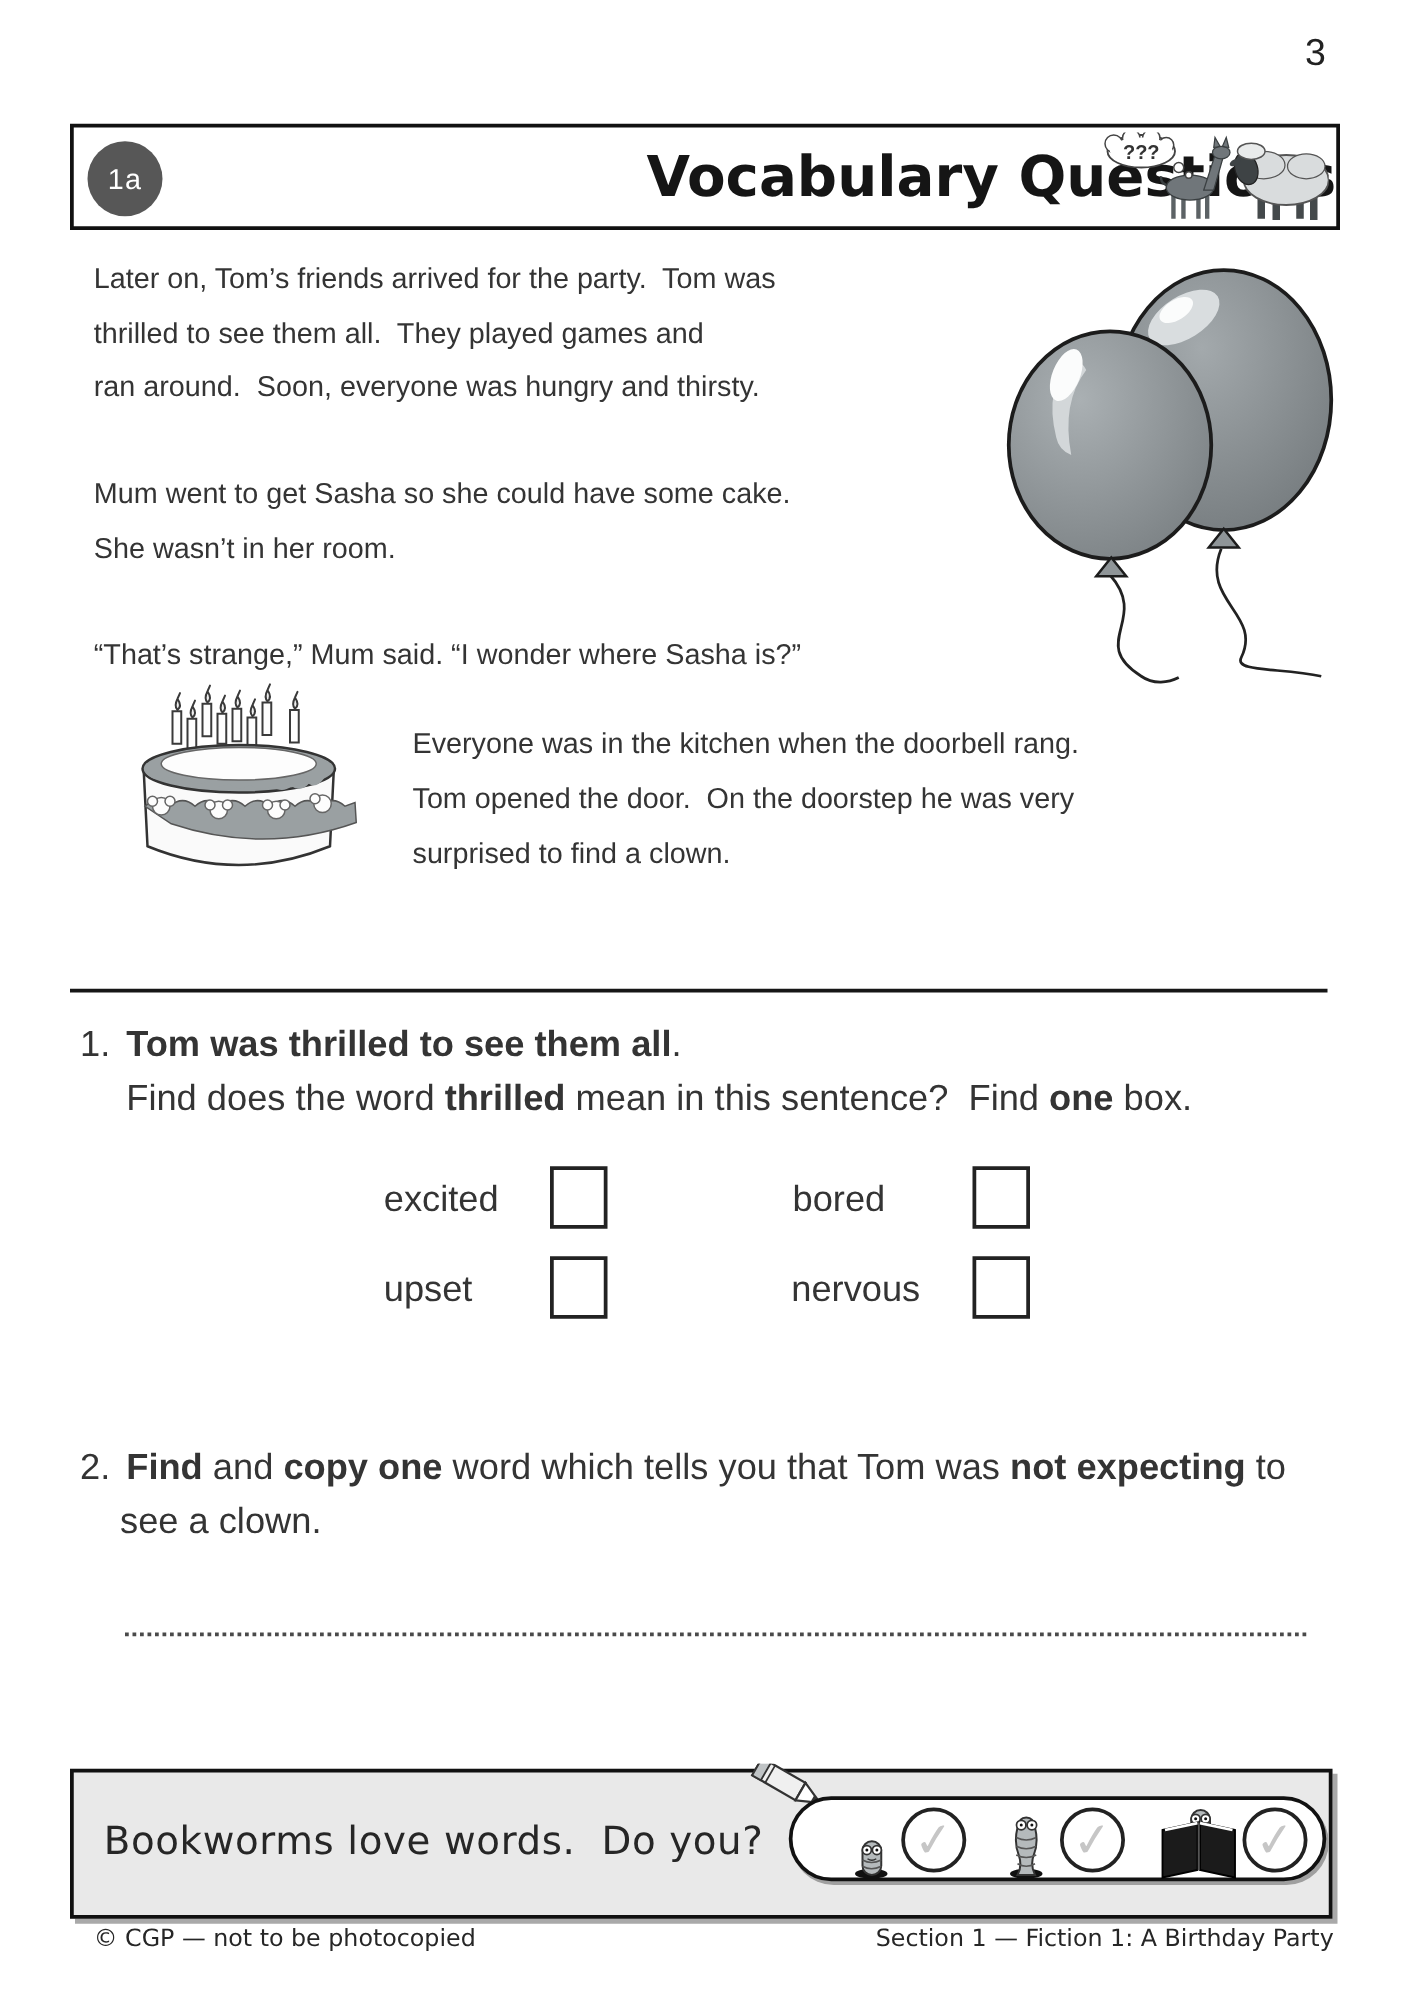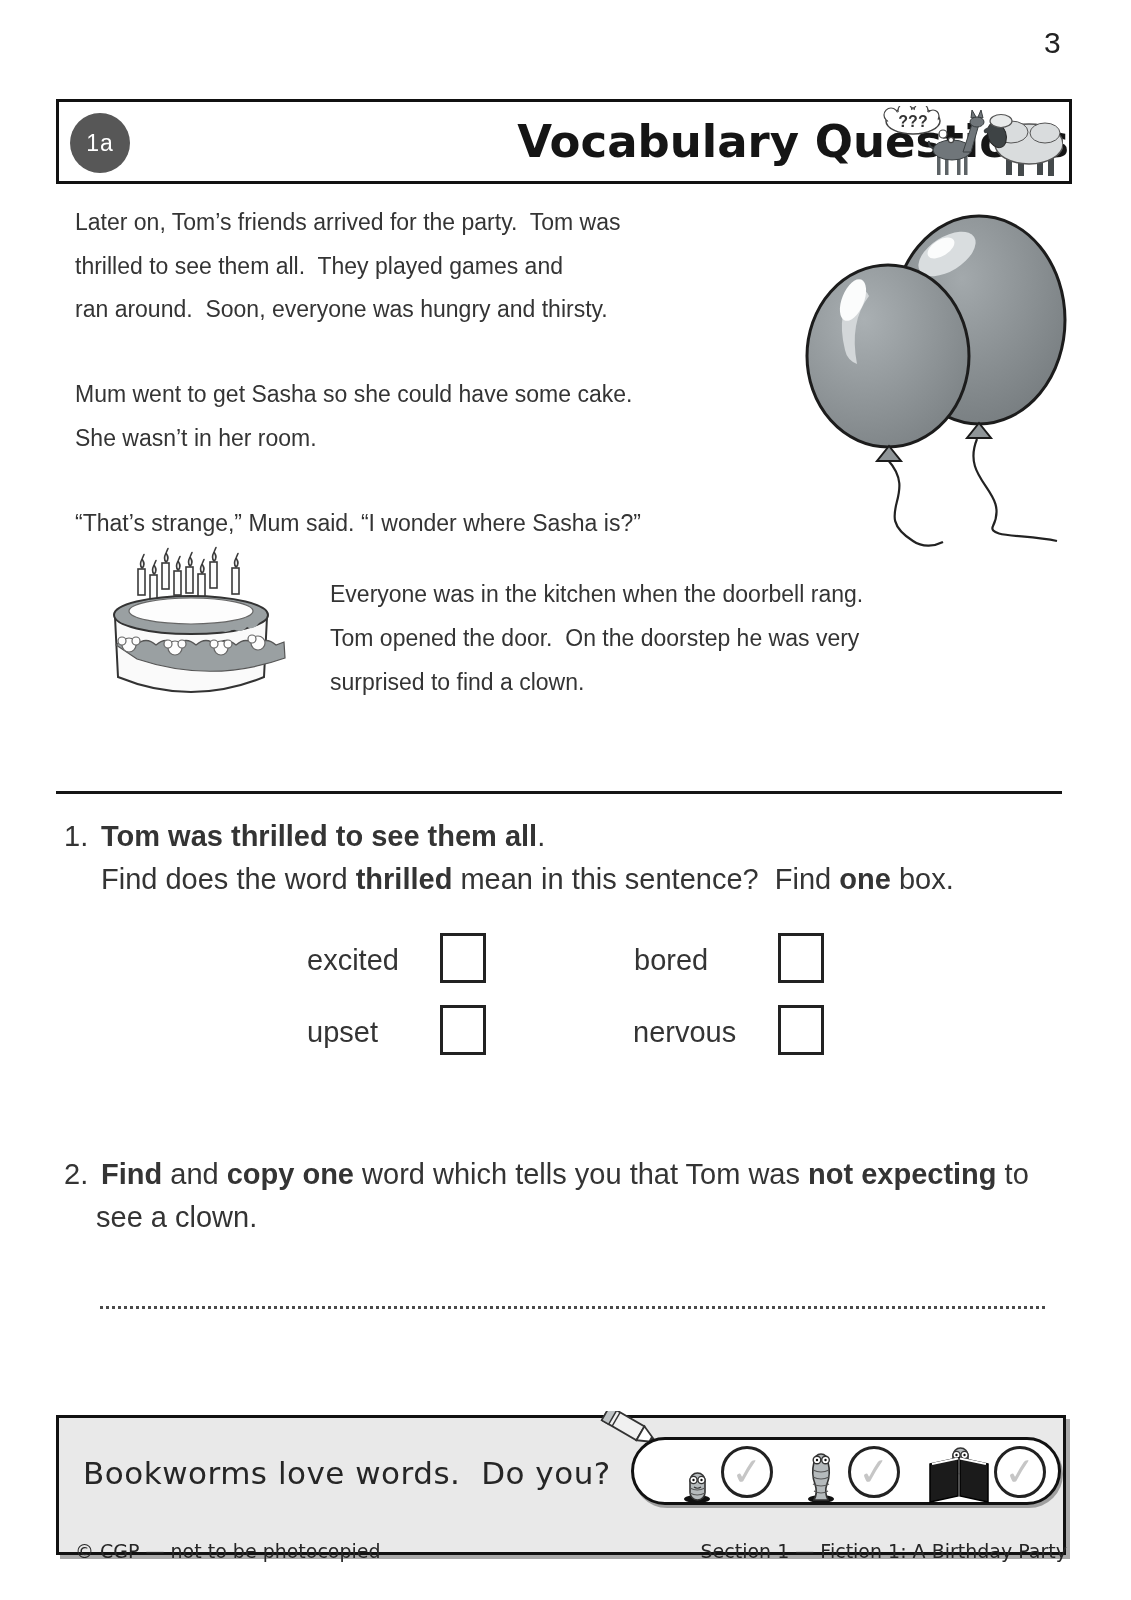--- a/index.html
+++ b/index.html
@@ -30,21 +30,21 @@
 
   .qnum{font-size:29px;color:#343434;}
   .qline{font-size:29px;color:#343434;}
 
   .optlabel{font-size:29px;color:#343434;line-height:36px;}
   .tickbox{width:46px;height:50px;border:3px solid #222;box-sizing:border-box;background:#fff;}
 
   #dotted-line{left:100px;top:1288px;width:945px;height:18px;border-bottom:3px dotted #4a4a4a;}
 
   
-  #bookbox{left:56px;top:1415px;width:1010px;height:140px;background:#e9e9e9;
+  #bookbox{left:56px;top:1415px;width:1010px;height:120px;background:#e9e9e9;
            border:3px solid #111;box-sizing:border-box;box-shadow:4px 4px 0 #a9a9a9;}
   #bw-text{left:24px;top:37px;font-size:31px;color:#262626;letter-spacing:0.5px;
            font-family:"DejaVu Sans","Liberation Sans",sans-serif;}
   #pill{left:572px;top:19px;width:430px;height:68px;background:#fff;border:3px solid #111;
         box-sizing:border-box;border-radius:36px;box-shadow:2px 3px 0 #9f9f9f;}
   .ckcircle{width:52px;height:52px;border:3px solid #222;border-radius:50%;background:#fff;
             box-sizing:border-box;display:flex;align-items:center;justify-content:center;}
   .ckcircle span{font-size:38px;color:#c6c6c6;transform:rotate(-5deg);}
 
   

